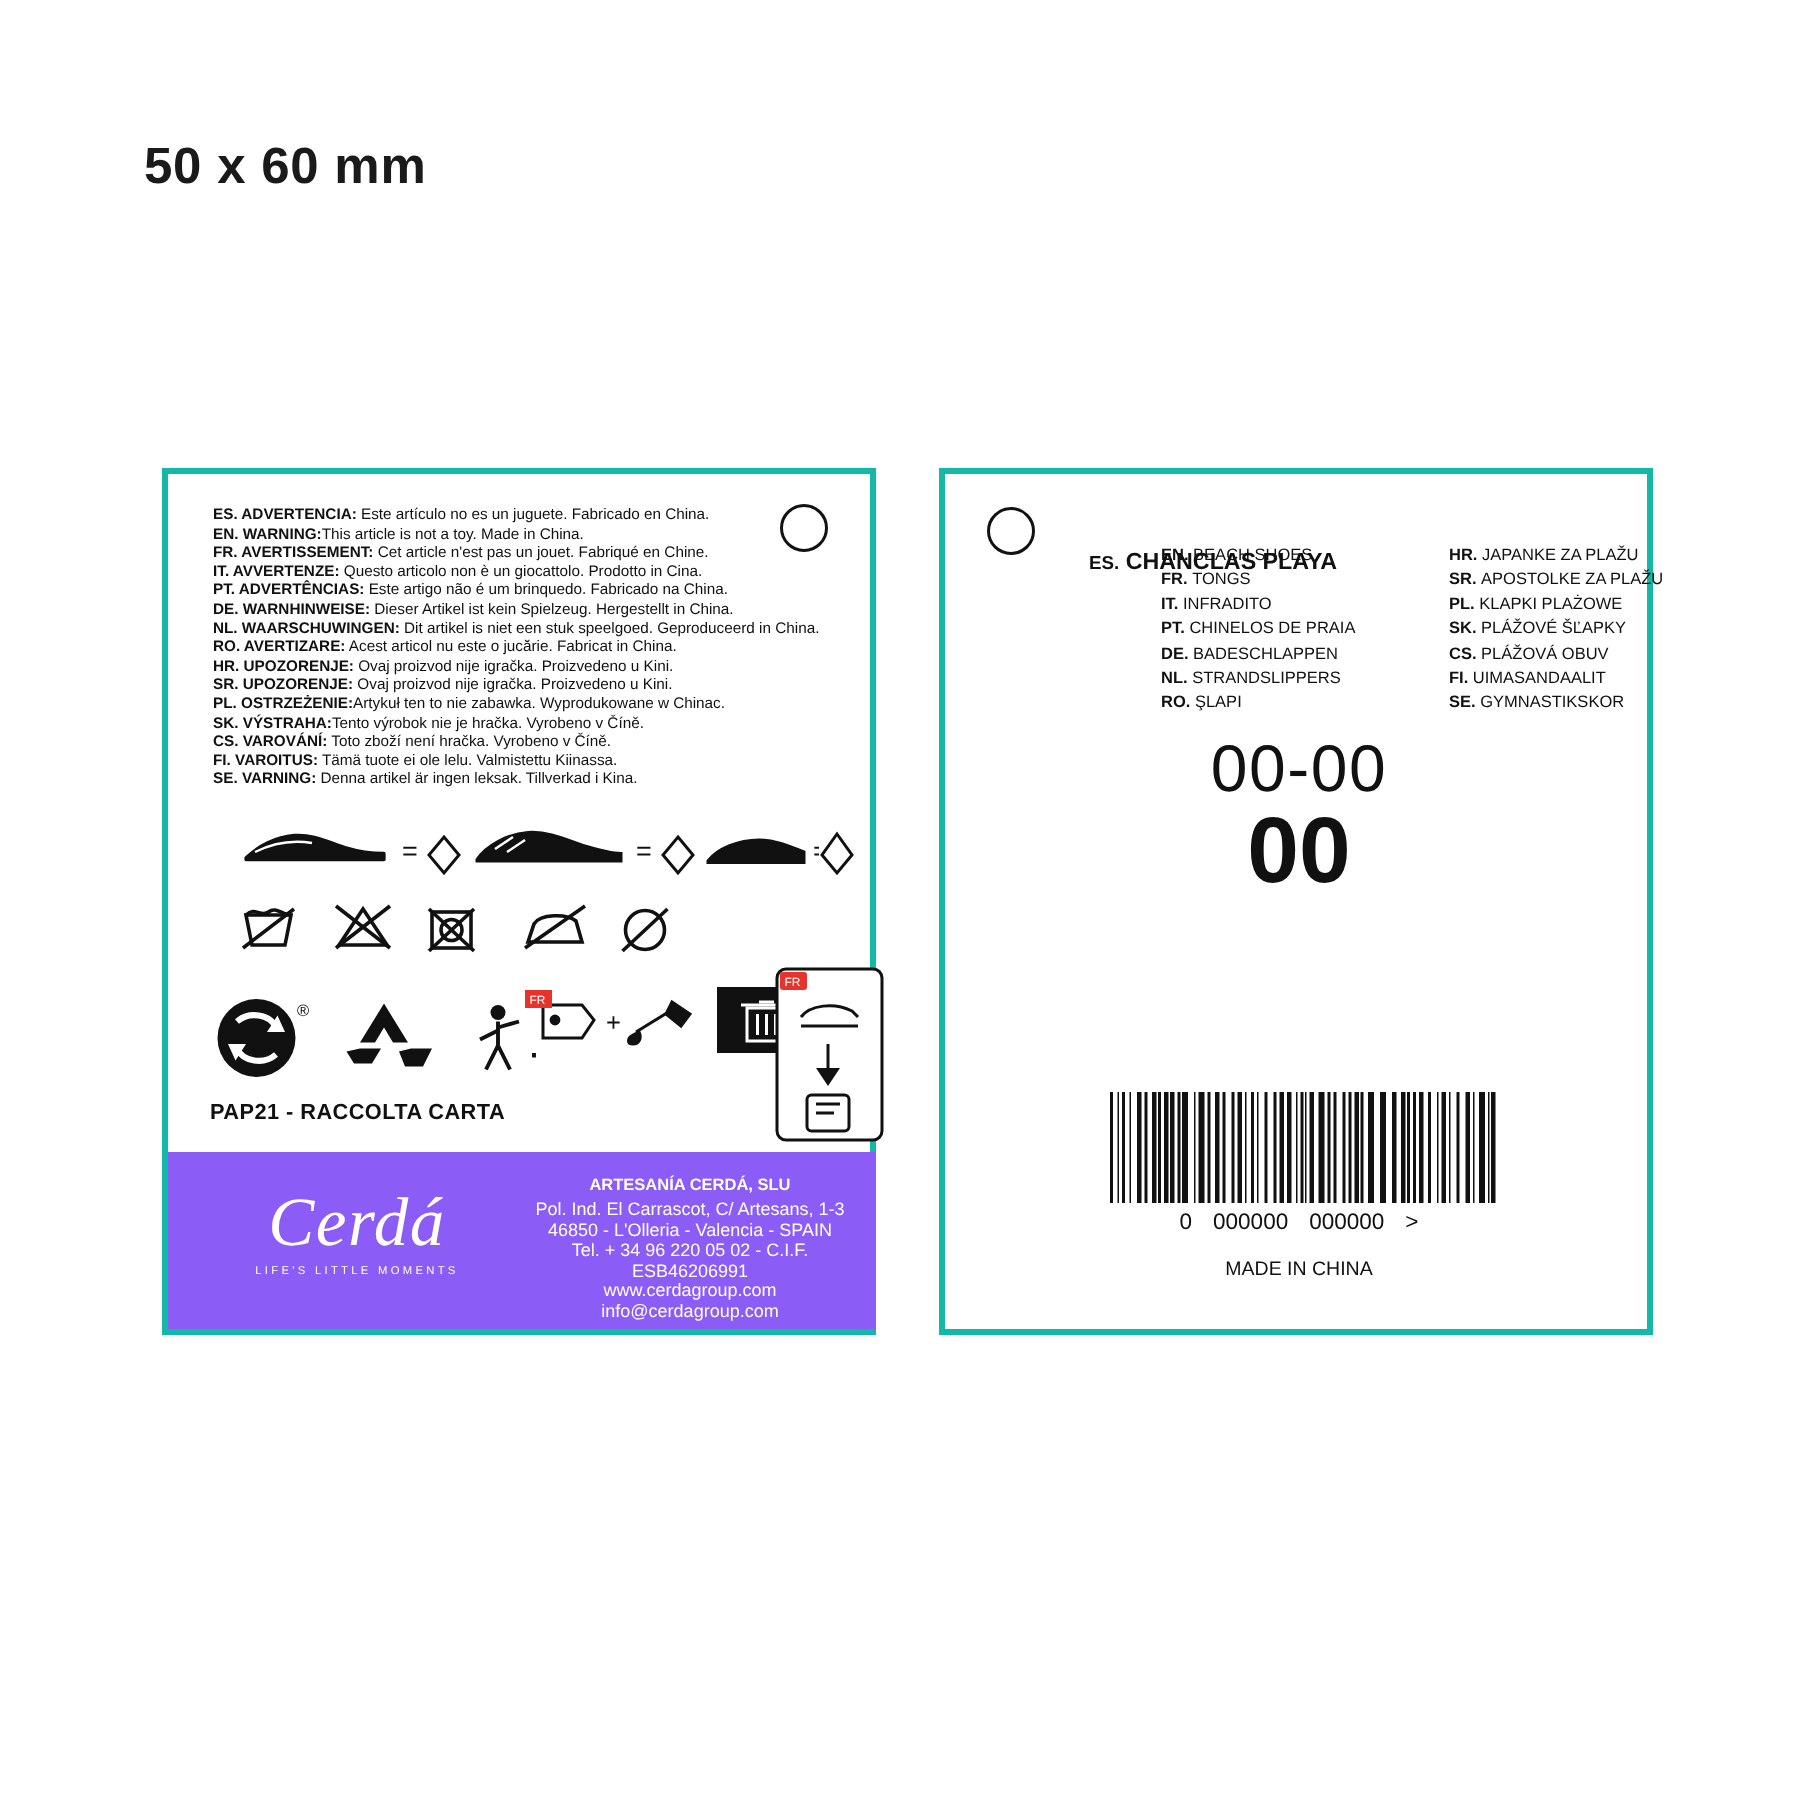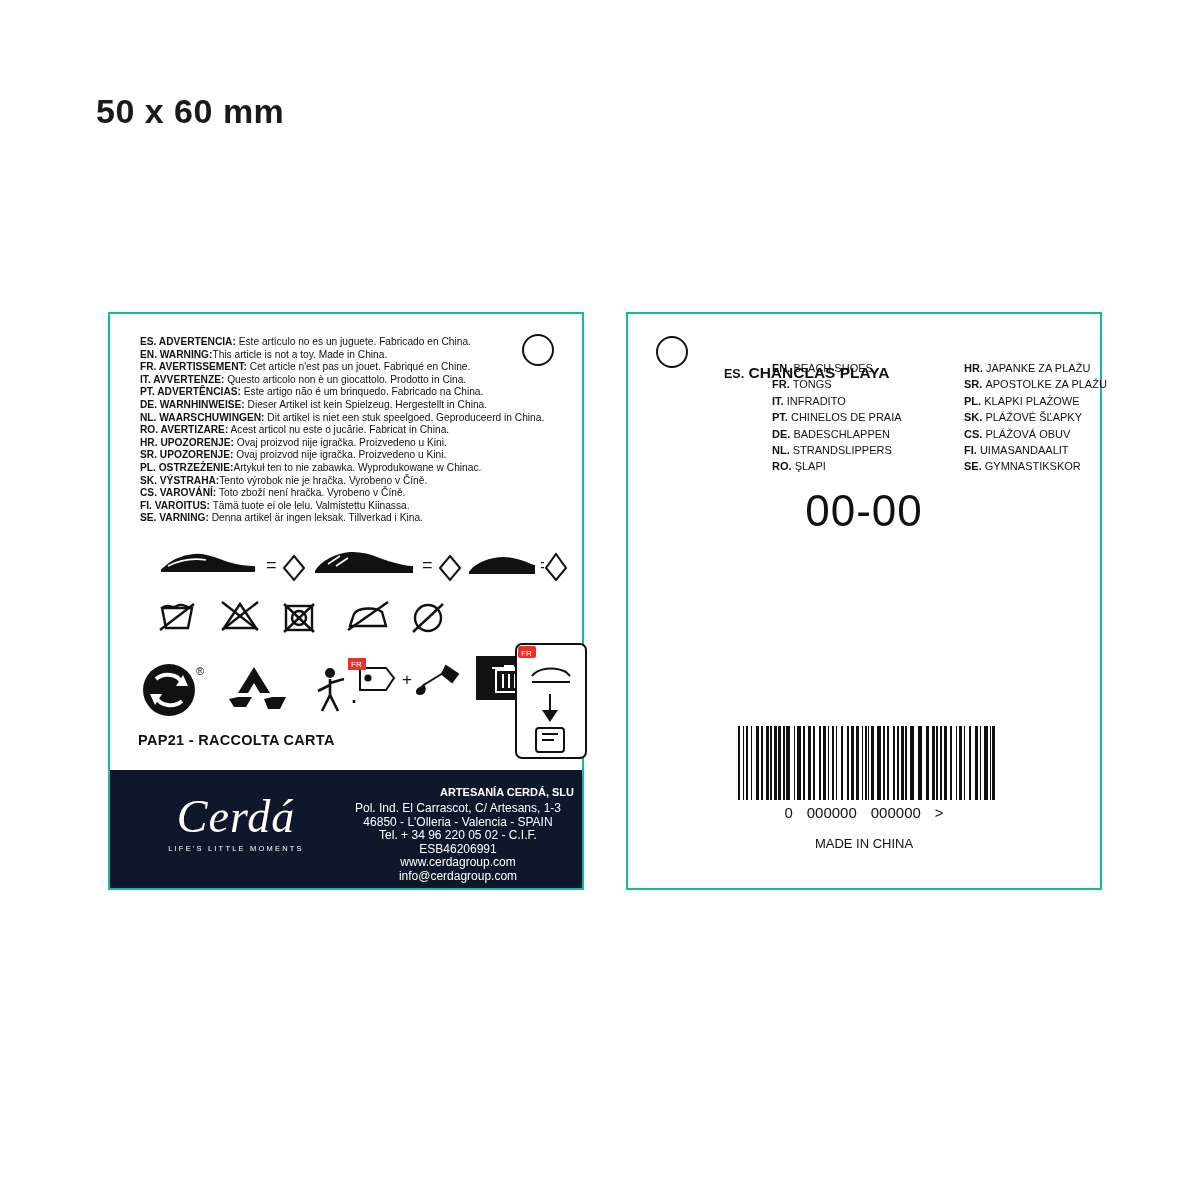--- a/index.html
+++ b/index.html
@@ -16,21 +16,21 @@
     left: 96px; top: 92px;
     font-size: 34px;
     font-weight: bold;
     color: #1a1a1a;
     letter-spacing: 0.5px;
   }
 
   
   .card {
     position: absolute;
-    border: 2px solid #14b8a6;
+    border: 4px solid #14b8a6;
     background: #ffffff;
   }
   #card-left  { left: 108px; top: 312px; width: 476px; height: 578px; }
   #card-right { left: 626px; top: 312px; width: 476px; height: 578px; }
 
   
   .hole {
     position: absolute;
     width: 32px; height: 32px;
     border: 2px solid #111;
@@ -87,21 +87,21 @@
     transform: rotate(-90deg);
     transform-origin: left top;
     white-space: nowrap;
   }
 
   
   .footer {
     position: absolute;
     left: 0; bottom: 0;
     width: 472px; height: 118px;
-    background: #0f172a;
+    background: #8b5cf6;
     color: #ffffff;
   }
   .brand {
     position: absolute;
     left: 26px; top: 24px;
     width: 200px;
     text-align: center;
   }
   .brand-name {
     font-family: "Liberation Serif", serif;
@@ -117,21 +117,21 @@
     color: #ffffff;
     margin-top: 4px;
   }
   .company {
     position: absolute;
     left: 232px; top: 16px;
     width: 232px;
     text-align: center;
     color: #fff;
   }
-  .company .name { font-size: 11px; font-weight: bold; margin-bottom: 4px; text-align: right; }
+  .company .name { font-size: 11px; font-weight: bold; margin-bottom: 4px; }
   .company .line { font-size: 12px; line-height: 13.5px; }
 
   
   .prod-title {
     position: absolute;
     left: 96px; top: 22px;
     font-size: 15.5px;
     font-weight: bold;
     color: #111;
     margin-top: 28px;
@@ -411,20 +411,21 @@
         <div class="lang-line"><b>HR. </b>JAPANKE ZA PLAŽU</div>
         <div class="lang-line"><b>SR. </b>APOSTOLKE ZA PLAŽU</div>
         <div class="lang-line"><b>PL. </b>KLAPKI PLAŻOWE</div>
         <div class="lang-line"><b>SK. </b>PLÁŽOVÉ ŠĽAPKY</div>
         <div class="lang-line"><b>CS. </b>PLÁŽOVÁ OBUV</div>
         <div class="lang-line"><b>FI. </b>UIMASANDAALIT</div>
         <div class="lang-line"><b>SE. </b>GYMNASTIKSKOR</div>
       </div>
 
     <div class="size-top">00-00</div>
+    <div class="size-bottom">00</div>
 
 
     <div class="barcode-wrap">
       <svg id="barcode-svg" width="258" height="74" viewBox="0 0 258 74" preserveAspectRatio="none">
           <rect x="0" y="0" width="2" height="74" fill="#111"></rect>
           <rect x="5" y="0" width="1" height="74" fill="#111"></rect>
           <rect x="8" y="0" width="2" height="74" fill="#111"></rect>
           <rect x="13" y="0" width="1" height="74" fill="#111"></rect>
           <rect x="18" y="0" width="3" height="74" fill="#111"></rect>
           <rect x="23" y="0" width="2" height="74" fill="#111"></rect>

